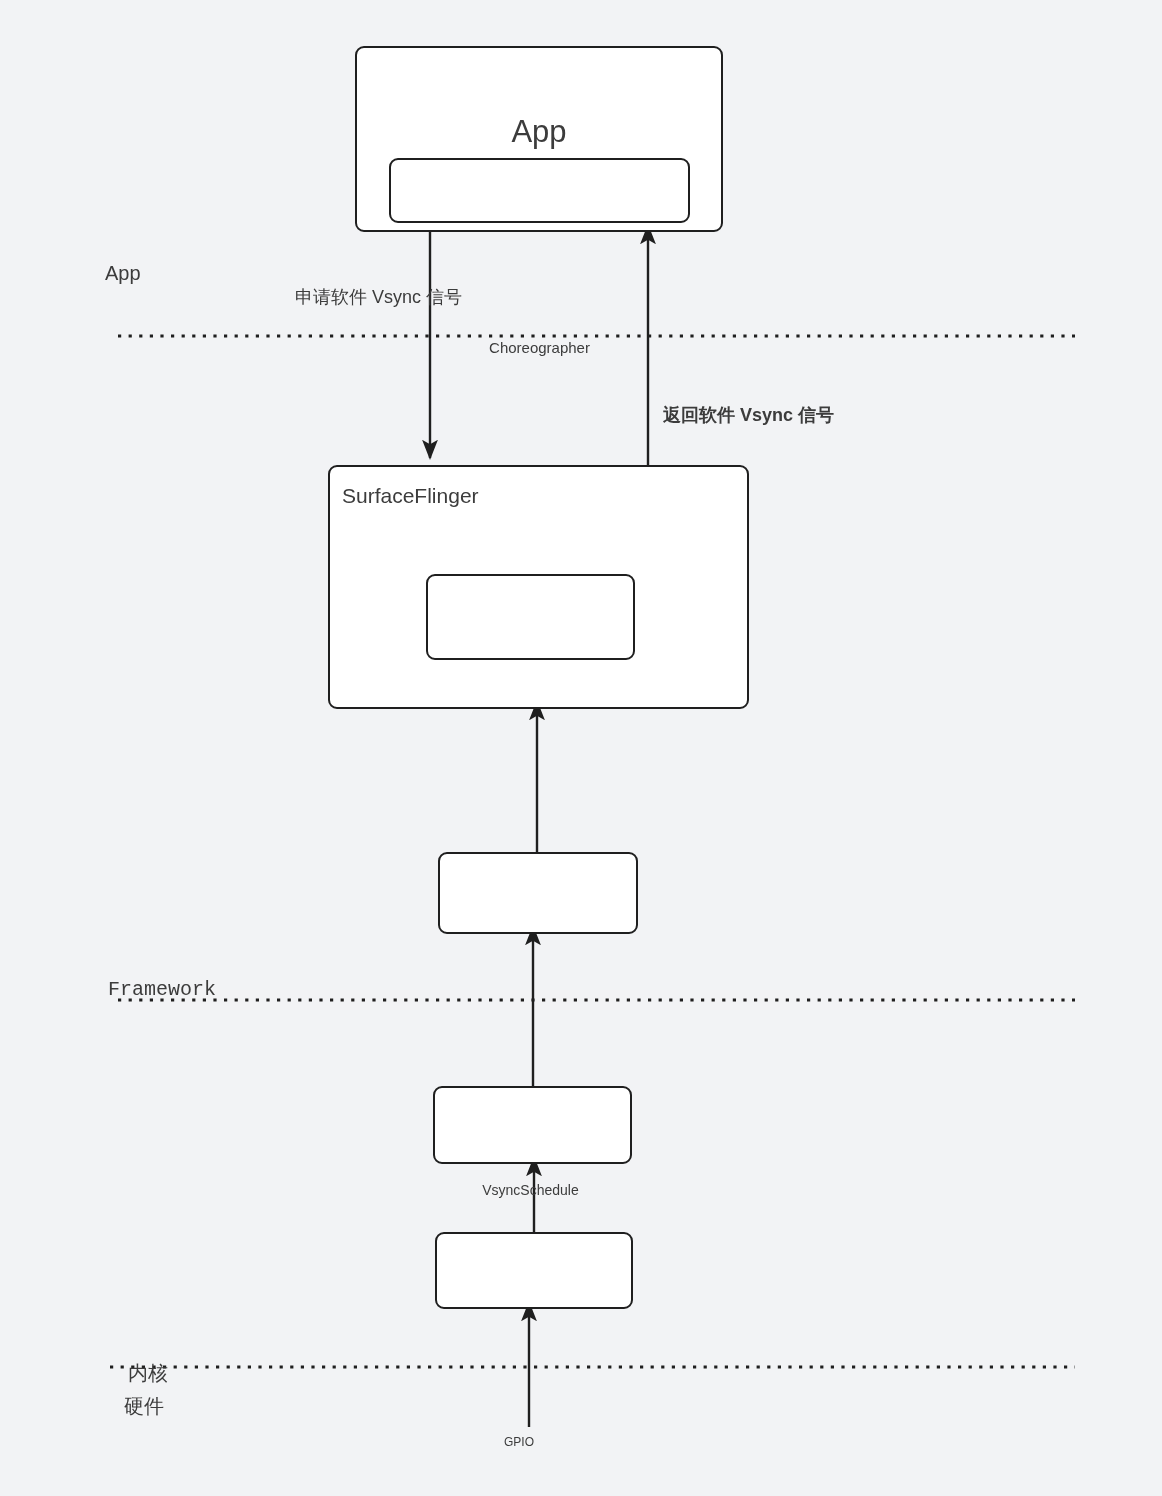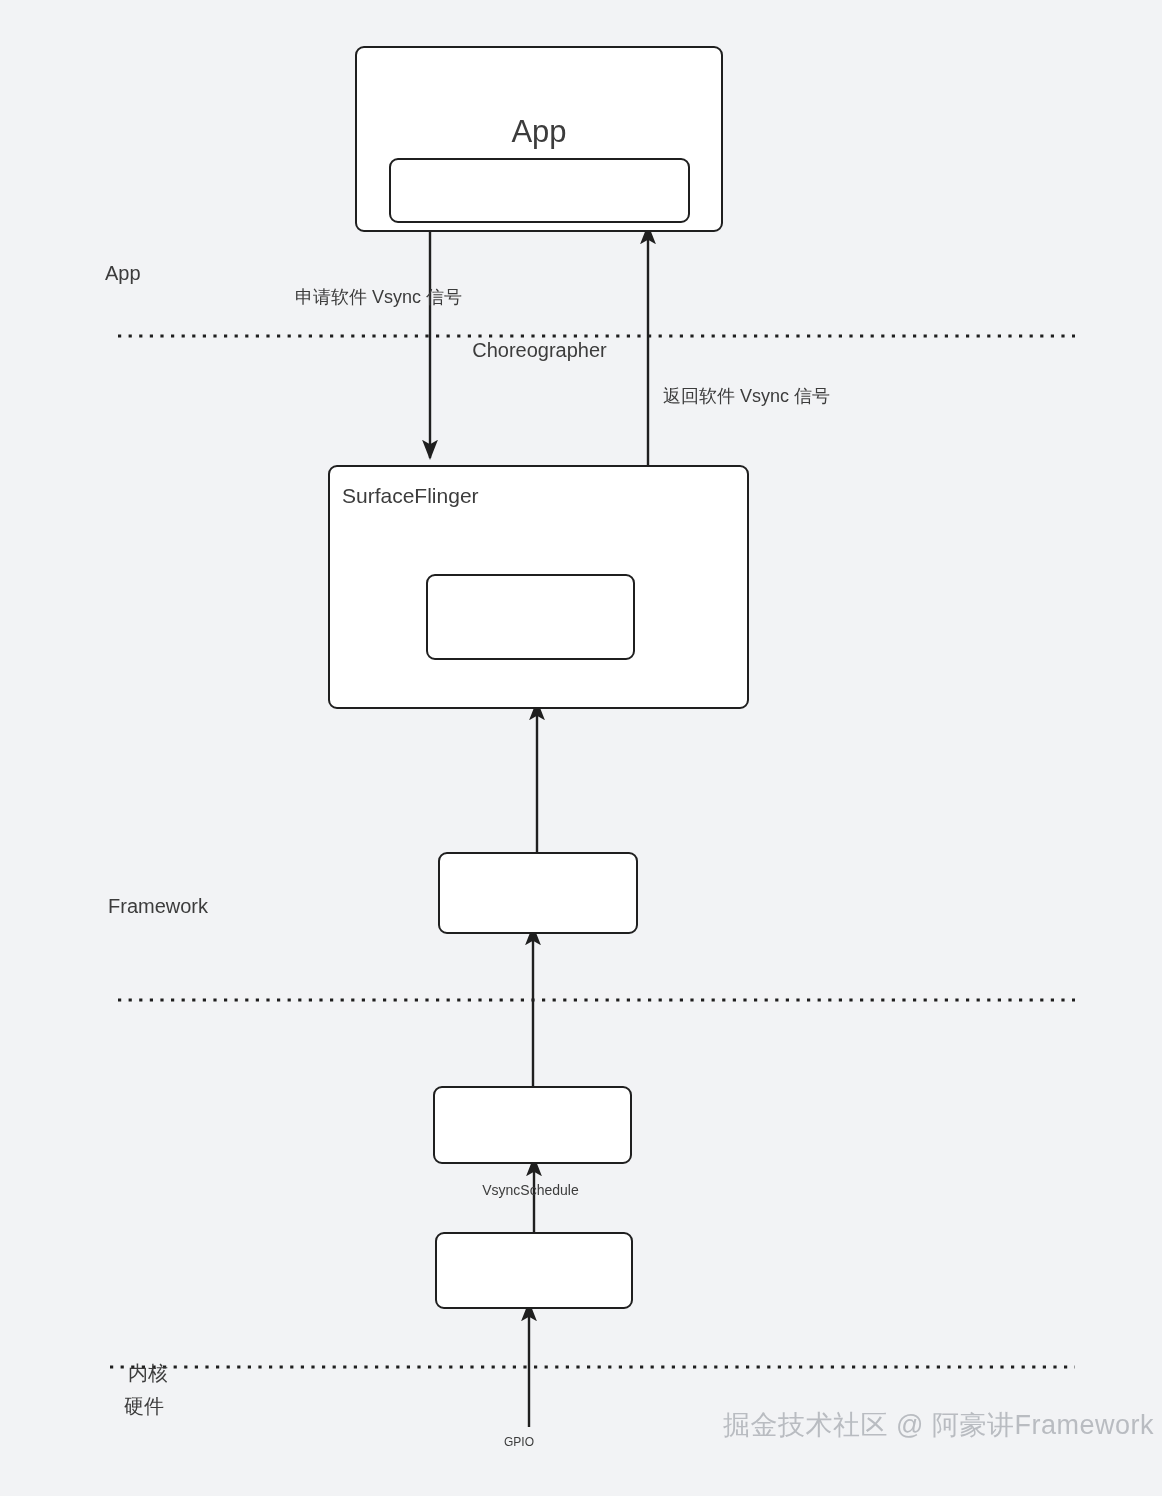--- a/index.html
+++ b/index.html
@@ -71,31 +71,31 @@
   
   #node-app      { left: 355px; top: 46px;   width: 368px; height: 186px; }
   #node-choreo   { left: 389px; top: 158px;  width: 301px; height: 65px;  }
   #node-sf       { left: 328px; top: 465px;  width: 421px; height: 244px; }
   #node-vsync    { left: 426px; top: 574px;  width: 209px; height: 86px;  }
   #node-hwc      { left: 438px; top: 852px;  width: 200px; height: 82px;  }
   #node-drm      { left: 433px; top: 1086px; width: 199px; height: 78px;  }
   #node-irq      { left: 435px; top: 1232px; width: 198px; height: 77px;  }
 
   #label-app      { top: 68px;  font-size: 31px; }
-  #label-choreo   { top: 180px; font-size: 20px; }
+  #label-choreo   { top: 180px; font-size: 15px; }
   #label-sf       { left: 342px; top: 485px; font-size: 21px; }
   #label-vsync    { top: 607px; font-size: 14px; }
 
   #layer-app        { left: 105px; top: 263px;  }
-  #layer-framework  { left: 108px; top: 896px;  }
+  #layer-framework  { left: 108px; top: 980px; font-family: Liberation Mono, monospace;  }
   #layer-kernel     { left: 128px; top: 1363px; }
   #layer-hardware   { left: 124px; top: 1396px; }
 
   #edge-label-request { left: 247px; top: 288px; margin-left: 48px;  }
-  #edge-label-return  { left: 663px; top: 387px;  }
+  #edge-label-return  { left: 663px; top: 406px; font-weight: bold;  }
   #edge-label-gpio    { left: 504px; top: 1436px; font-size: 12px; }
 
   #watermark-text { left: 723px; top: 1412px; }
 </style>
 </head>
 <body>
 
 <div id="diagram-root">
 
   <svg class="svg-layer" viewBox="0 0 1162 1496">
@@ -151,15 +151,14 @@
 
   <span class="layer-label" id="layer-app">App</span>
   <span class="layer-label" id="layer-framework">Framework</span>
   <span class="layer-label" id="layer-kernel">内核</span>
   <span class="layer-label" id="layer-hardware">硬件</span>
 
   <span class="edge-label" id="edge-label-request">申请软件 Vsync 信号</span>
   <span class="edge-label" id="edge-label-return">返回软件 Vsync 信号</span>
   <span class="edge-label" id="edge-label-gpio">GPIO</span>
 
-  <span class="watermark" id="watermark-text">掘金技术社区 @ 阿豪讲Framework</span>
 
 </div>
 
 </body></html>

